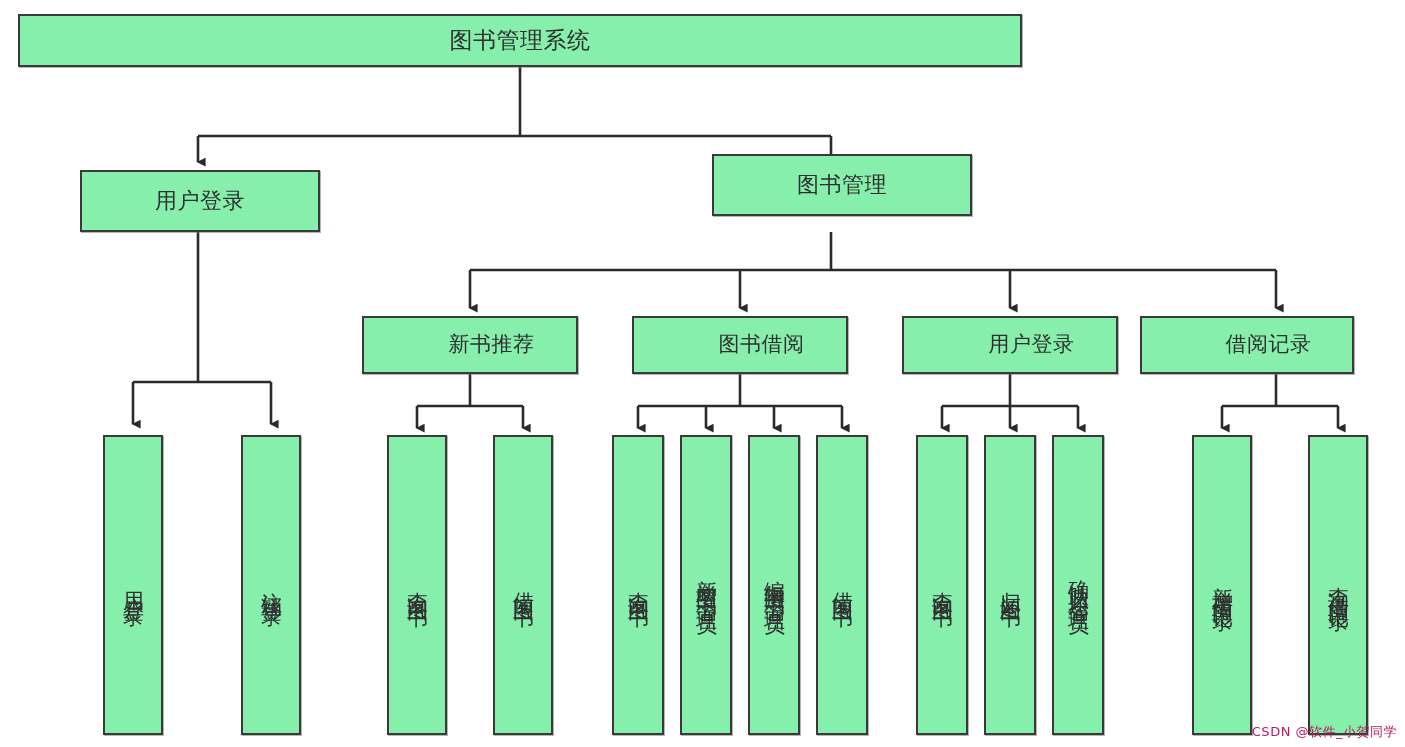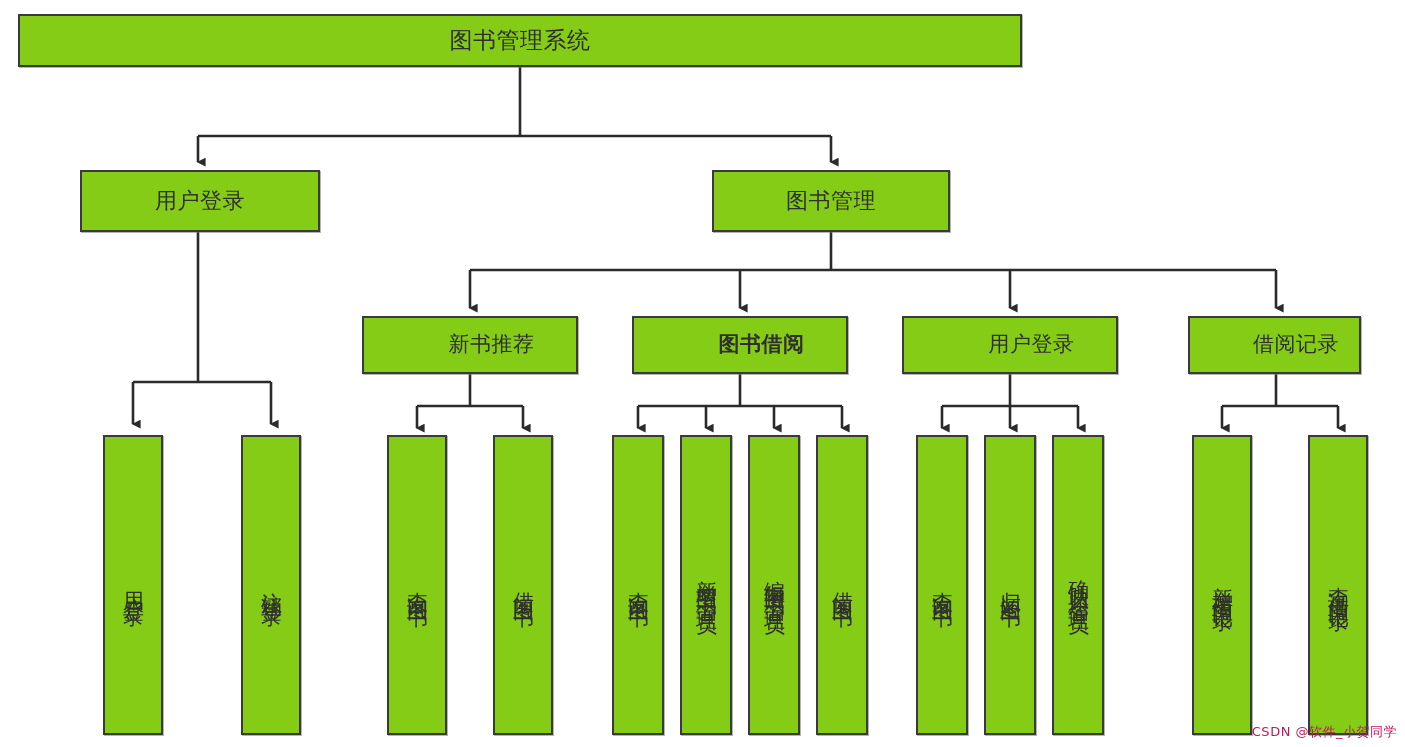--- a/index.html
+++ b/index.html
@@ -29,21 +29,21 @@
     left: 0;
     top: 0;
     width: 1405px;
     height: 747px;
     pointer-events: none;
   }
   
   .node {
     position: absolute;
     box-sizing: border-box;
-    background: #84cc16;
+    background: #86efac;
     border: 2px solid #3a3a3a;
     box-shadow: 1px 1px 0 rgba(120,120,120,0.55);
     display: flex;
     align-items: center;
     justify-content: center;
     text-align: right;
   }
   .node .label {
     color: #2f2f2f;
     line-height: 1.22;
@@ -135,34 +135,34 @@
     </g>
   </svg>
 
   <div class="node node-root" style="left:18px; top:14px; width:1004px; height:53px;">
     <span class="label">图书管理系统</span>
   </div>
 
   <div class="node node-l2" style="left:80px; top:170px; width:240px; height:62px;">
     <span class="label">用户登录</span>
   </div>
-  <div class="node node-l2" style="left:712px; top:170px; width:238px; height:62px;">
+  <div class="node node-l2" style="left:712px; top:154px; width:260px; height:62px;">
     <span class="label">图书管理</span>
   </div>
 
   <div class="node node-l3" style="left:362px; top:316px; width:216px; height:58px;">
     <span class="label">新书推荐</span>
   </div>
-  <div class="node node-l3" style="left:632px; top:316px; width:216px; height:58px;font-weight:bold;">
+  <div class="node node-l3" style="left:632px; top:316px; width:216px; height:58px;">
     <span class="label">图书借阅</span>
   </div>
   <div class="node node-l3" style="left:902px; top:316px; width:216px; height:58px;">
     <span class="label">用户登录</span>
   </div>
-  <div class="node node-l3" style="left:1188px; top:316px; width:173px; height:58px;">
+  <div class="node node-l3" style="left:1140px; top:316px; width:214px; height:58px;">
     <span class="label">借阅记录</span>
   </div>
 
   <div class="node node-leaf" style="left:103px; top:435px; width:60px; height:300px;">
     <span class="label">用户登录</span>
   </div>
   <div class="node node-leaf" style="left:241px; top:435px; width:60px; height:300px;">
     <span class="label">注销登录</span>
   </div>
 

